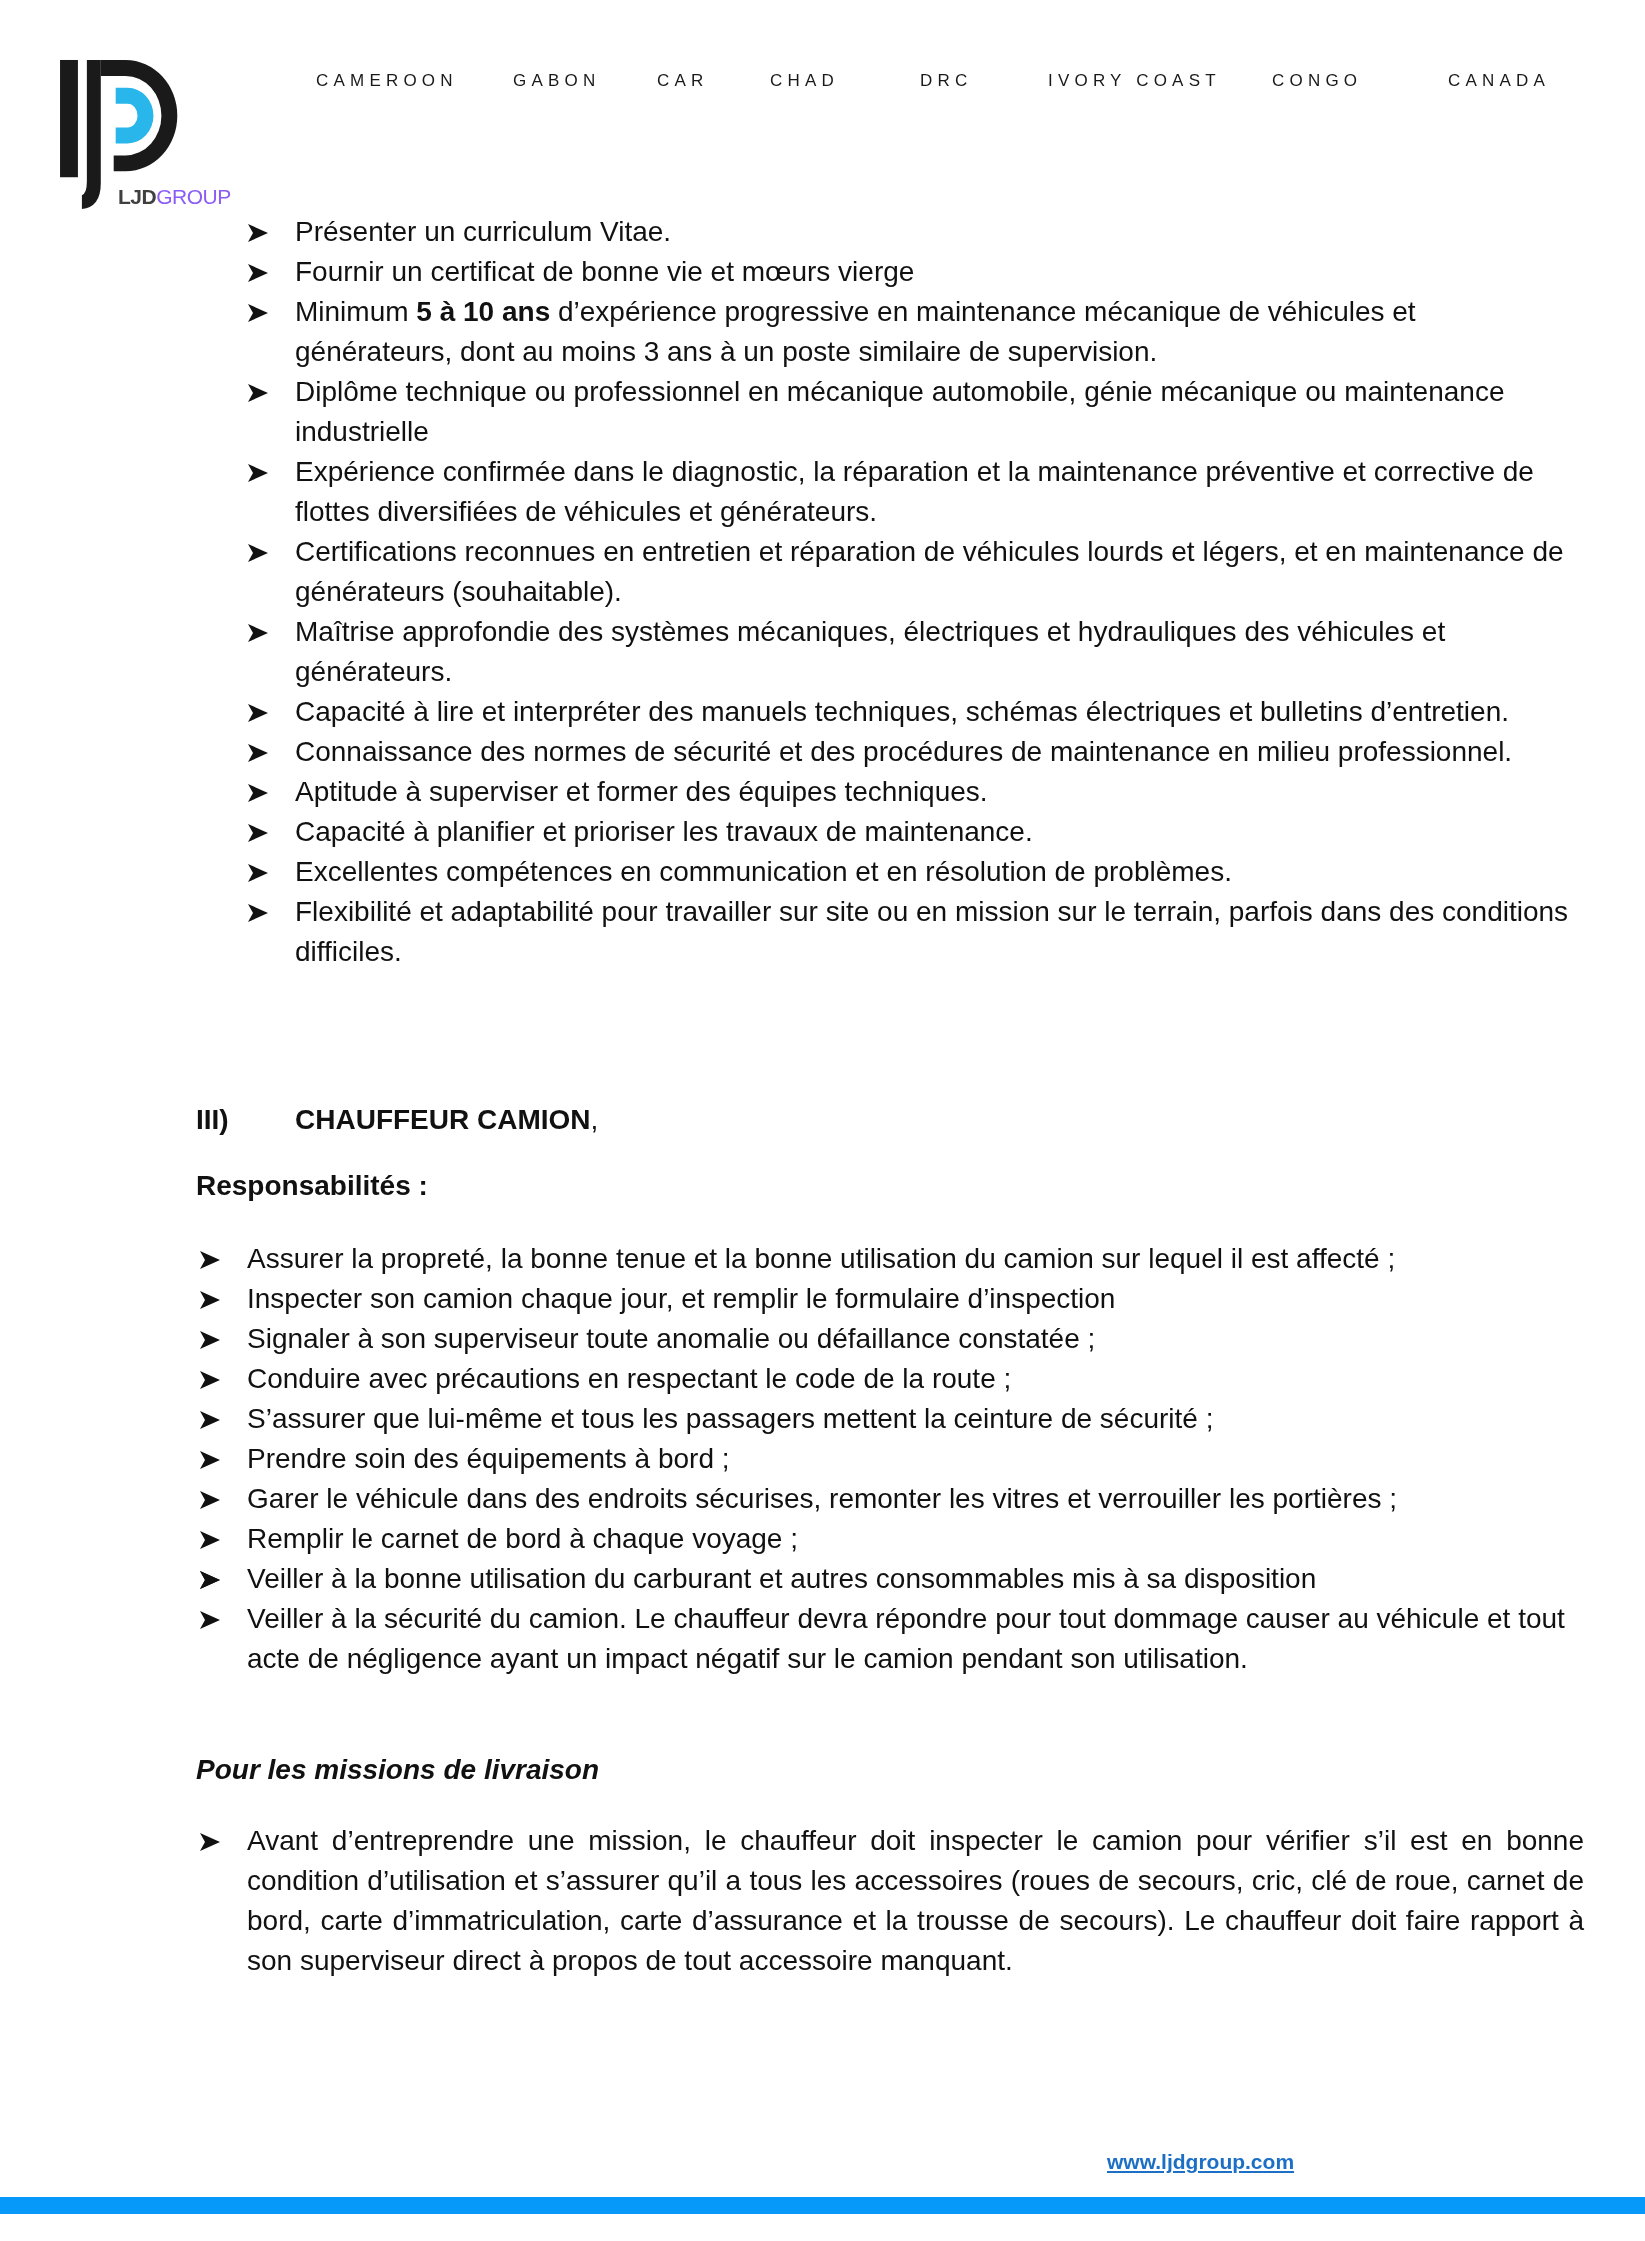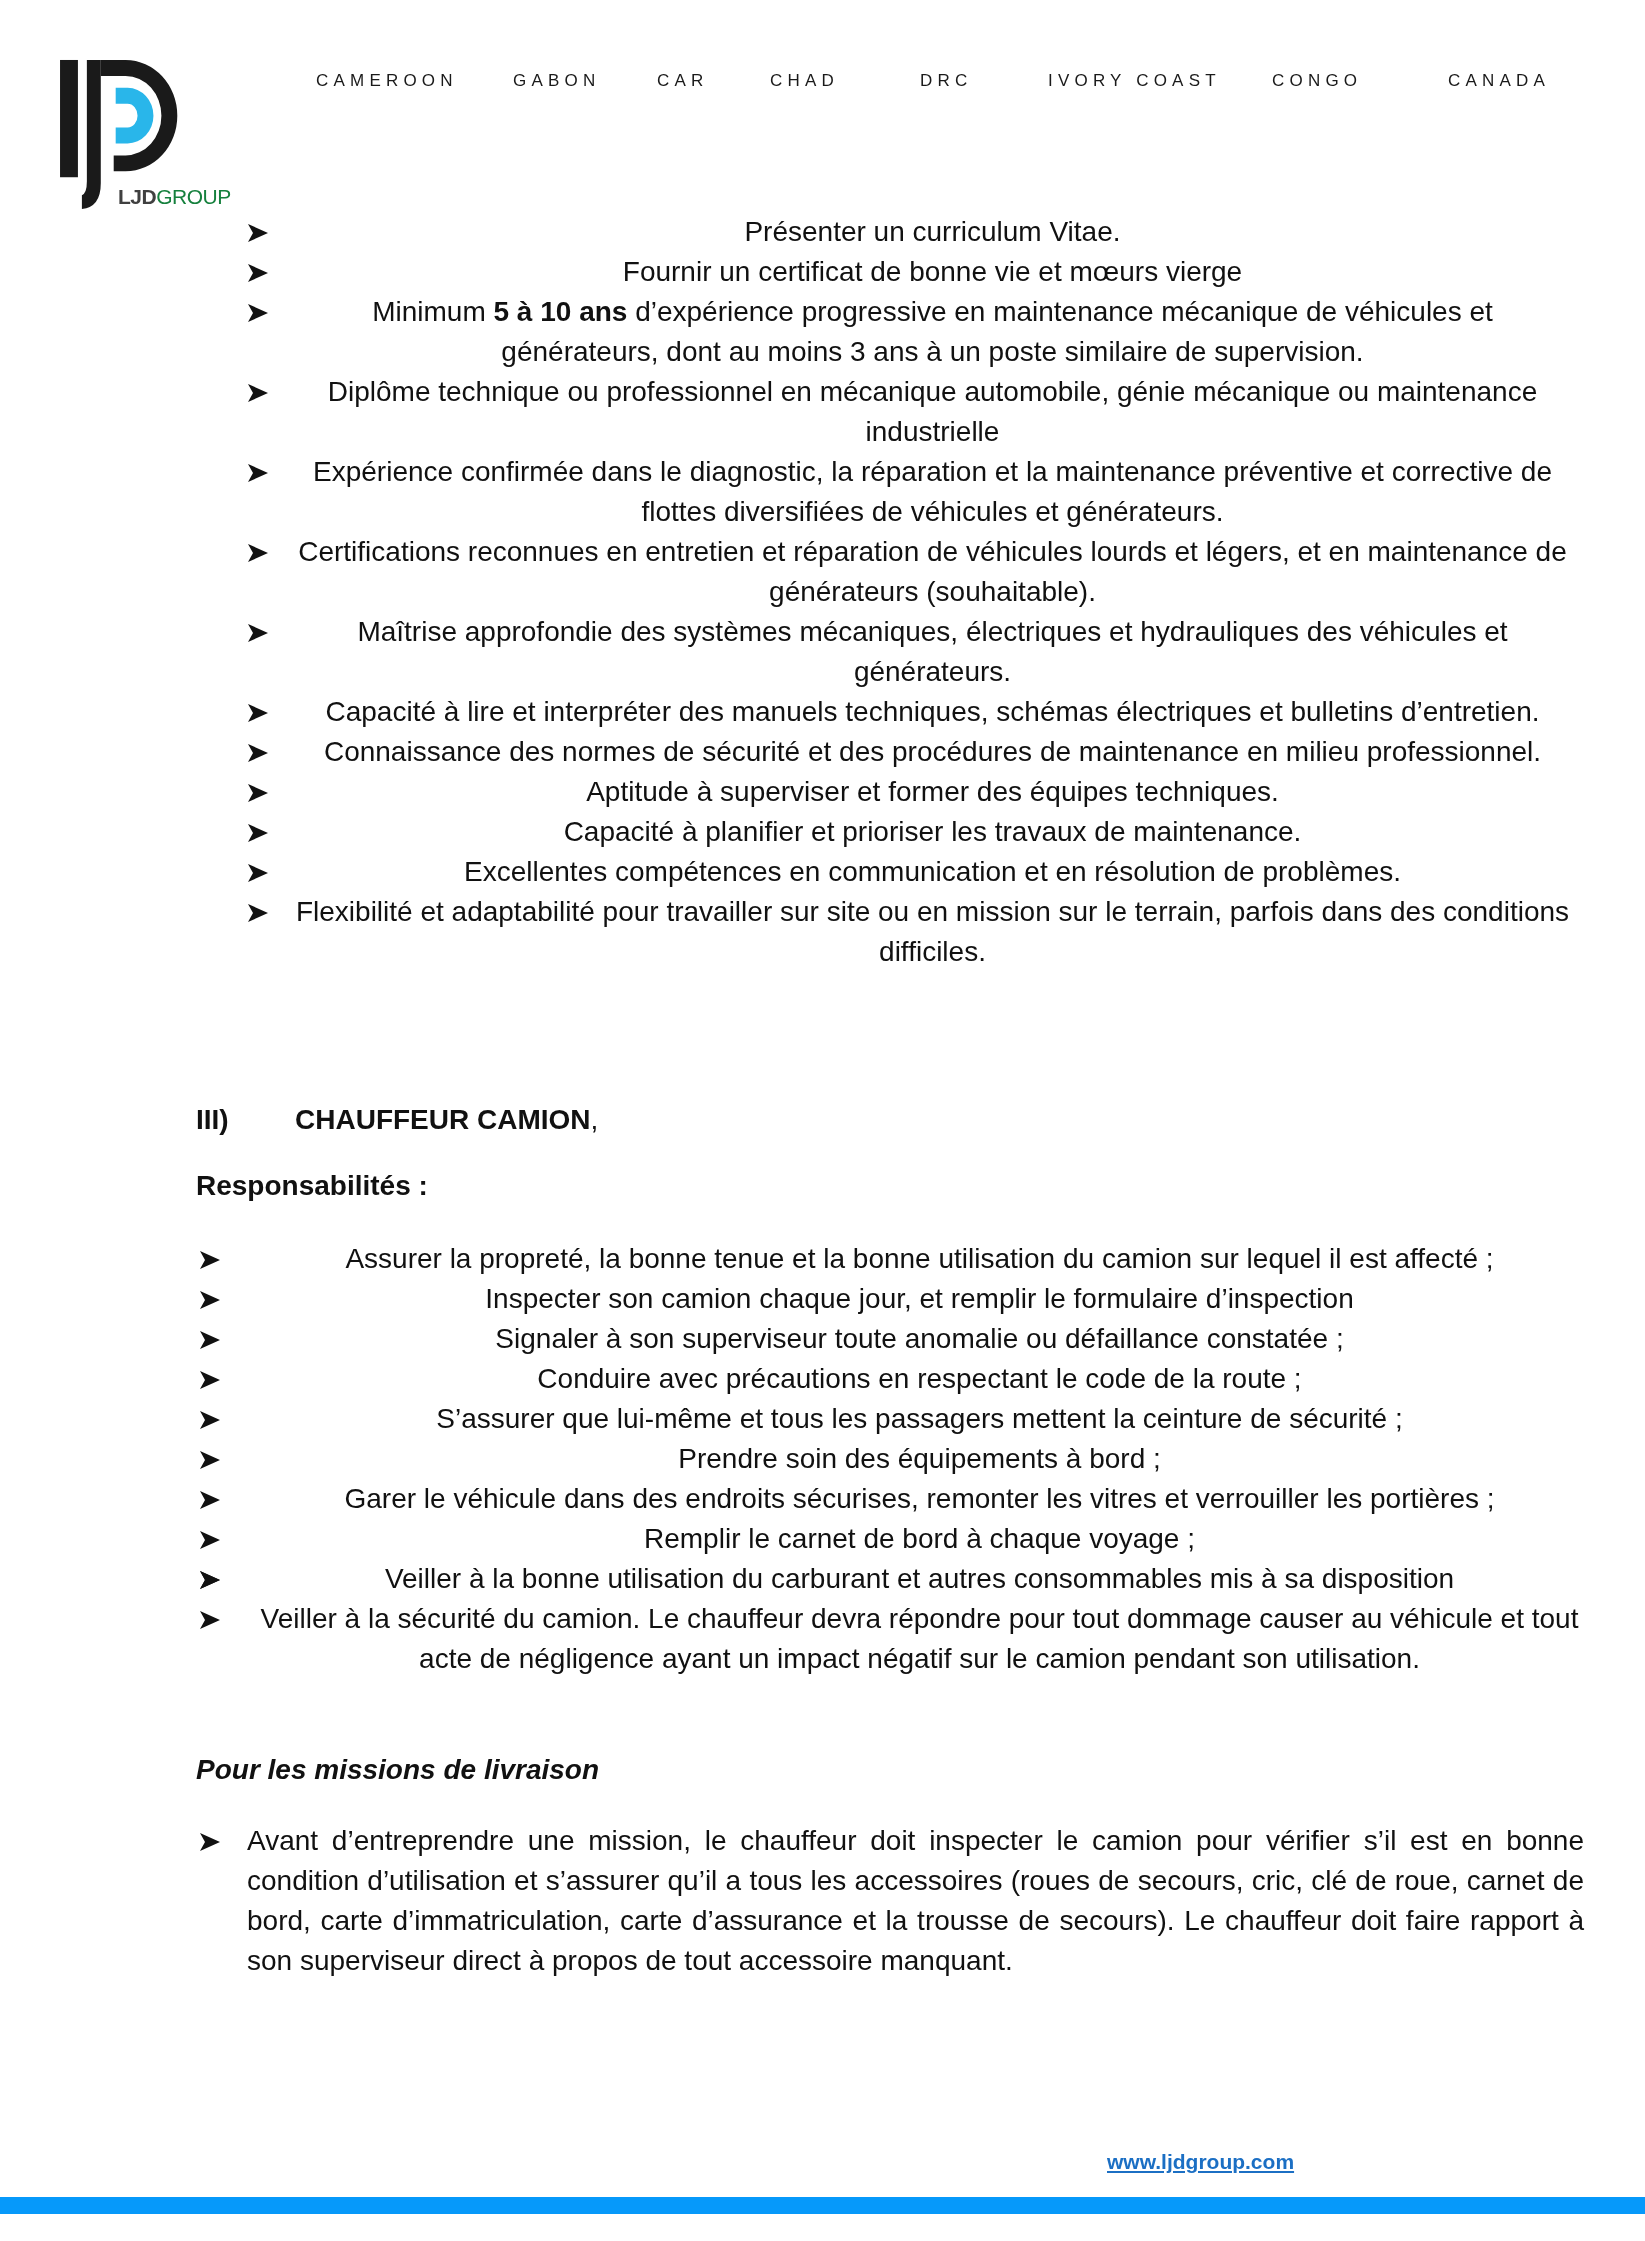--- a/index.html
+++ b/index.html
@@ -25,21 +25,21 @@
     .logo svg { display: block; }
     .logo-text {
       position: absolute;
       left: 62px;
       top: 129px;
       font-size: 21px;
       letter-spacing: -0.5px;
       white-space: nowrap;
     }
     .logo-text .ljd { color: #404040; font-weight: bold; }
-    .logo-text .group { color: #15803d; }
+    .logo-text .group { color: #8b5cf6; }
 
     .nav {
       position: absolute;
       top: 71px;
       left: 0;
       width: 1646px;
       height: 24px;
       margin-left: 25px;
     }
     .nav-item {
@@ -61,21 +61,20 @@
       position: absolute;
       margin: 0;
       padding: 0;
       list-style: none;
       font-size: 28px;
       line-height: 40px;
     }
     .list li {
       position: relative;
       padding-left: 48px;
-      text-align: center;
     }
     .list li .arrow {
       position: absolute;
       left: 0;
       top: 11px;
       width: 22px;
       height: 20px;
     }
     .list1 { left: 247px; top: 212px; width: 1323px; }
     .list2 { left: 199px; top: 1239px; width: 1393px; }

